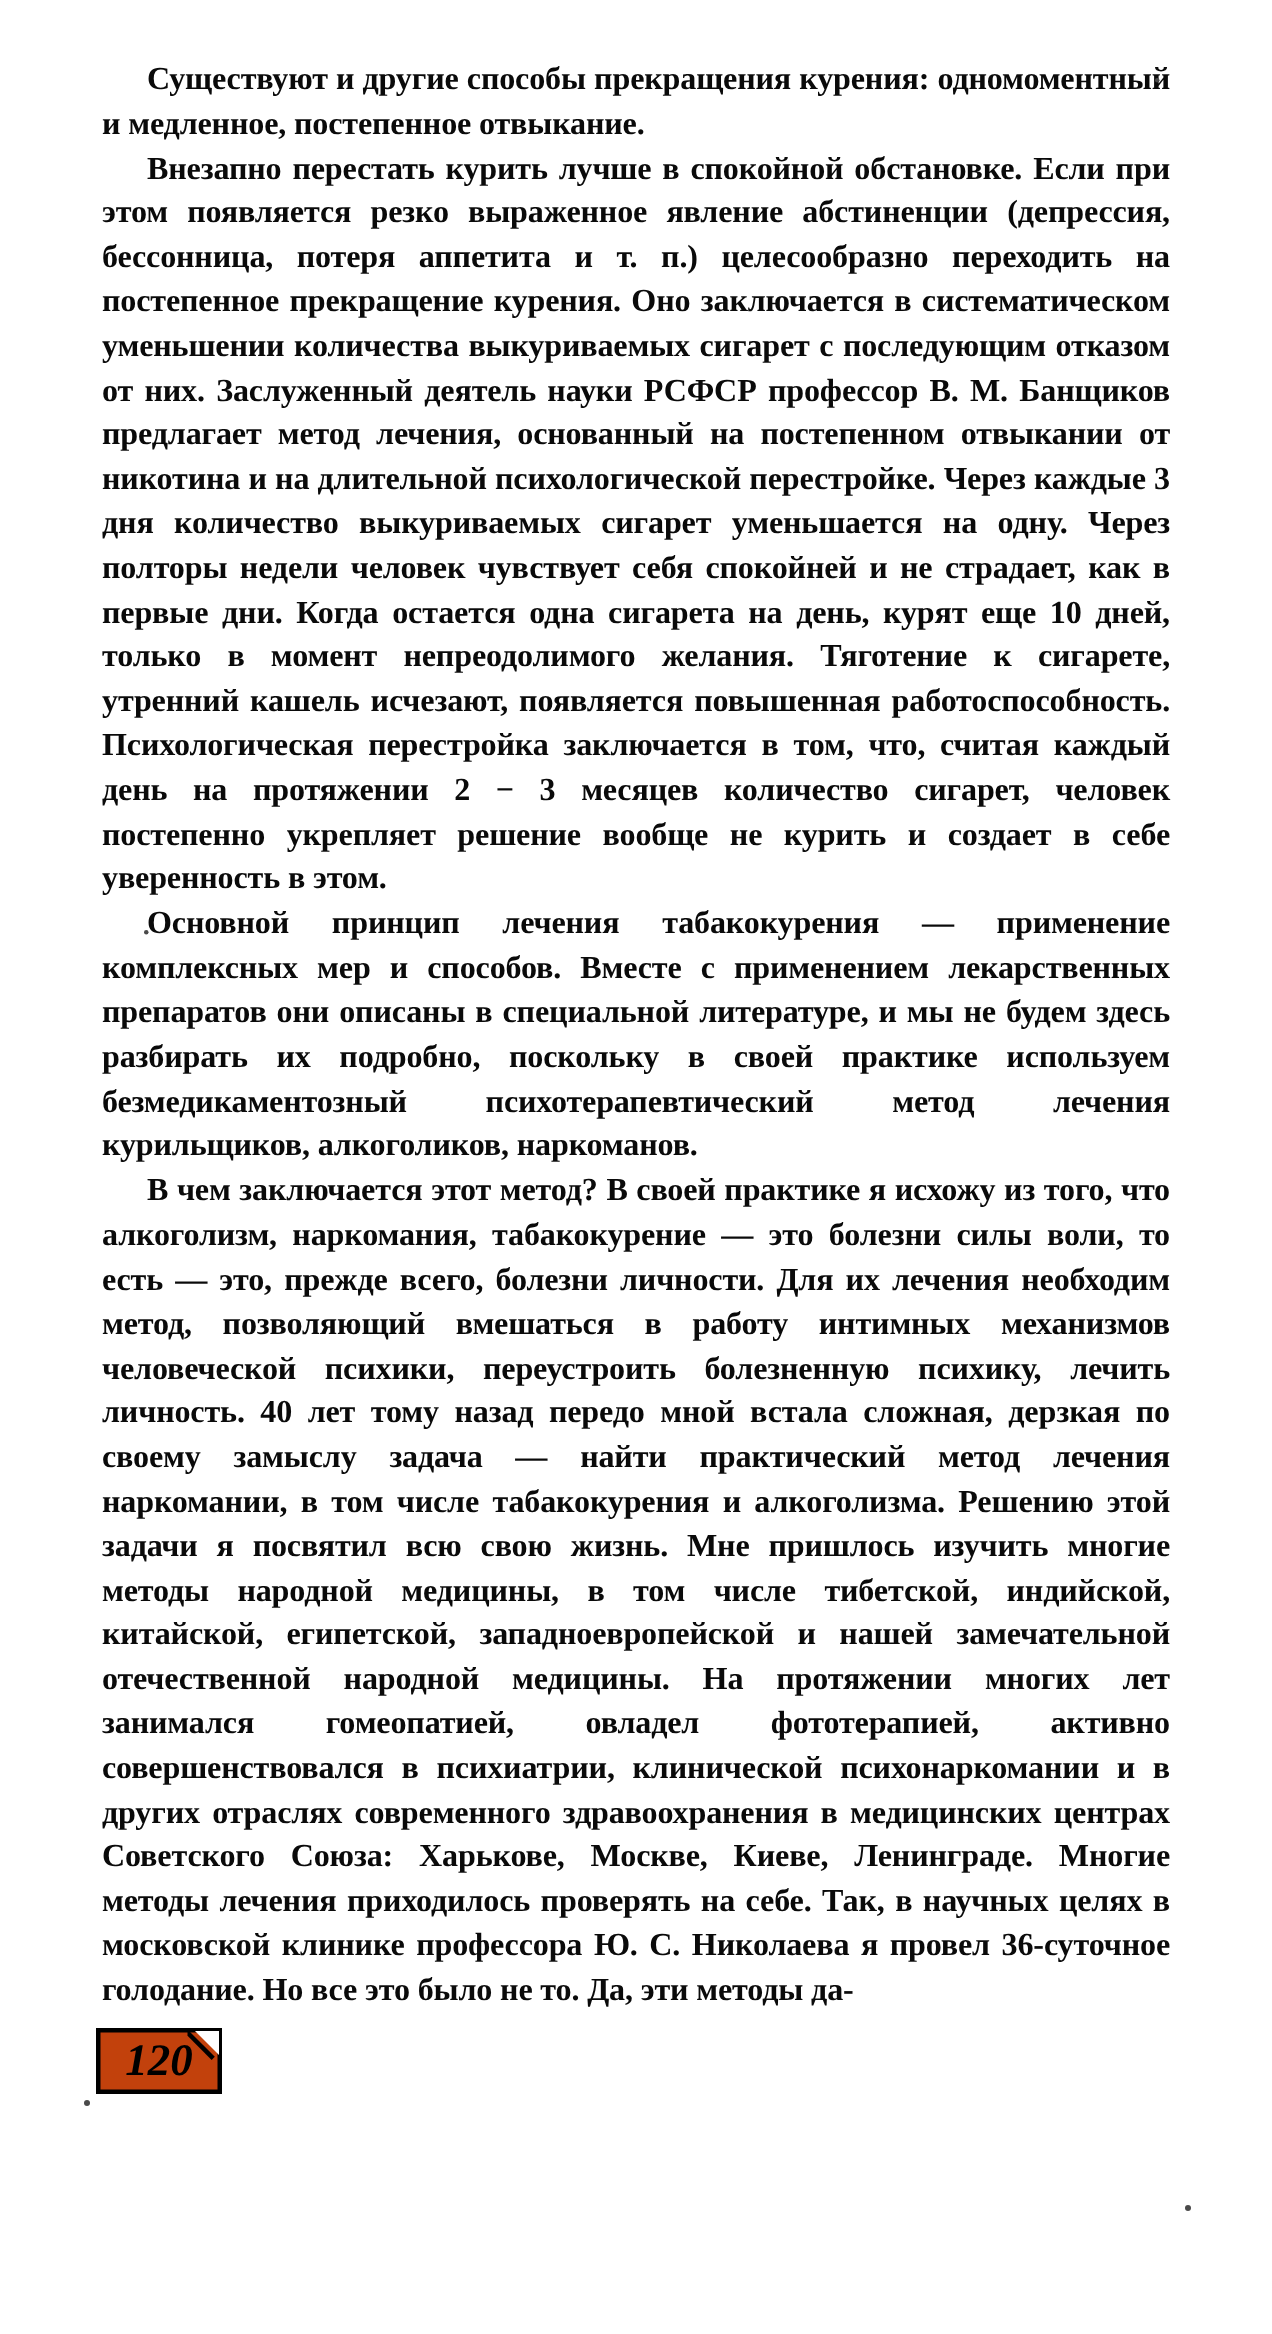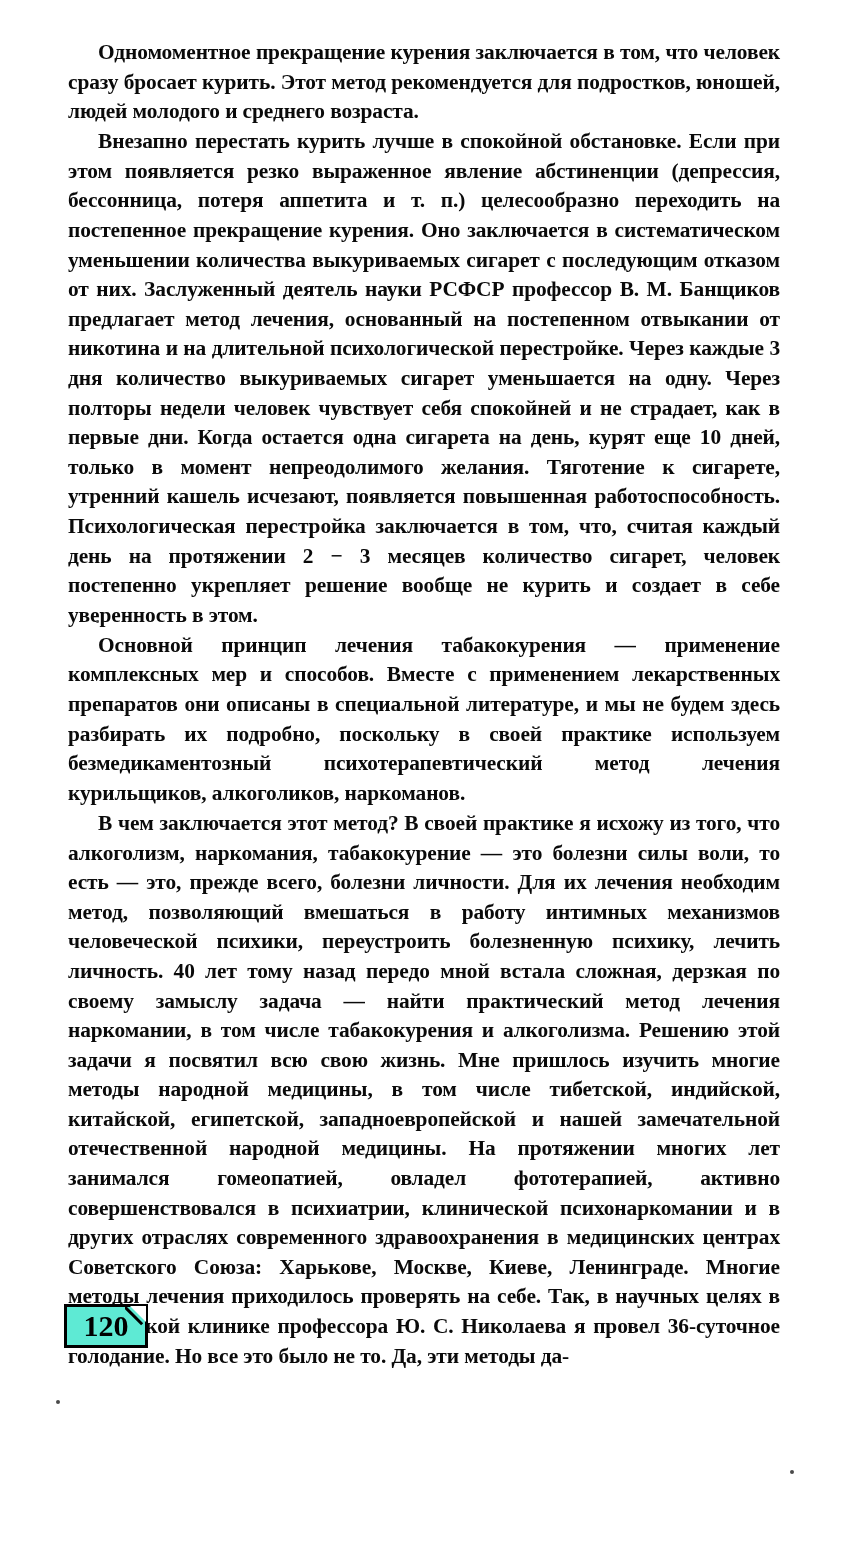--- a/index.html
+++ b/index.html
@@ -32,29 +32,30 @@
     letter-spacing: -0.1px;
     -webkit-font-smoothing: none;
   }
   p.para:last-child {
     margin-bottom: 0;
   }
   
   .page-number-box {
     position: absolute;
     left: 64px;
-    top: 1304px;
+    top: 1352px;
     width: 84px;
     height: 44px;
     border: 3px solid #000000;
     box-sizing: border-box;
     display: flex;
     align-items: center;
     justify-content: center;
-    background: #5eead4;
+    background: #c2410c;
+    font-style: italic;
   }
   .page-number-box .num {
     font-family: "Liberation Serif", serif;
     font-weight: bold;
     font-size: 30px;
     color: #000000;
     line-height: 1;
   }
   .page-number-box .corner {
     position: absolute;
@@ -98,21 +99,21 @@
     background: #4a4a4a;
     border-radius: 50%;
   }
 </style>
 </head>
 <body>
 
 <div class="page">
 
   <div class="text-column">
-    <p class="para">Одномоментное прекращение курения заключается в том, что человек сразу бросает курить. Этот метод рекомендуется для подростков, юношей, людей молодого и среднего возраста.</p>
+    <p class="para">Существуют и другие способы прекращения курения: одномоментный и медленное, постепенное отвыкание.</p>
     <p class="para">Внезапно перестать курить лучше в спокойной обстановке. Если при этом появляется резко выраженное явление абстиненции (депрессия, бессонница, потеря аппетита и т. п.) целесообразно переходить на постепенное прекращение курения. Оно заключается в систематическом уменьшении количества выкуриваемых сигарет с последующим отказом от них. Заслуженный деятель науки РСФСР профессор В. М. Банщиков предлагает метод лечения, основанный на постепенном отвыкании от никотина и на длительной психологической перестройке. Через каждые 3 дня количество выкуриваемых сигарет уменьшается на одну. Через полторы недели человек чувствует себя спокойней и не страдает, как в первые дни. Когда остается одна сигарета на день, курят еще 10 дней, только в момент непреодолимого желания. Тяготение к сигарете, утренний кашель исчезают, появляется повышенная работоспособность. Психологическая перестройка заключается в том, что, считая каждый день на протяжении 2 − 3 месяцев количество сигарет, человек постепенно укрепляет решение вообще не курить и создает в себе уверенность в этом.</p>
     <p class="para">Основной принцип лечения табакокурения — применение комплексных мер и способов. Вместе с применением лекарственных препаратов они описаны в специальной литературе, и мы не будем здесь разбирать их подробно, поскольку в своей практике используем безмедикаментозный психотерапевтический метод лечения курильщиков, алкоголиков, наркоманов.</p>
     <p class="para">В чем заключается этот метод? В своей практике я исхожу из того, что алкоголизм, наркомания, табакокурение — это болезни силы воли, то есть — это, прежде всего, болезни личности. Для их лечения необходим метод, позволяющий вмешаться в работу интимных механизмов человеческой психики, переустроить болезненную психику, лечить личность. 40 лет тому назад передо мной встала сложная, дерзкая по своему замыслу задача — найти практический метод лечения наркомании, в том числе табакокурения и алкоголизма. Решению этой задачи я посвятил всю свою жизнь. Мне пришлось изучить многие методы народной медицины, в том числе тибетской, индийской, китайской, египетской, западноевропейской и нашей замечательной отечественной народной медицины. На протяжении многих лет занимался гомеопатией, овладел фототерапией, активно совершенствовался в психиатрии, клинической психонаркомании и в других отраслях современного здравоохранения в медицинских центрах Советского Союза: Харькове, Москве, Киеве, Ленинграде. Многие методы лечения приходилось проверять на себе. Так, в научных целях в московской клинике профессора Ю. С. Николаева я провел 36-суточное голодание. Но все это было не то. Да, эти методы да-</p>
     <div class="tail-float"></div>
   </div>
 
   <div class="page-number-box">
     <span class="num">120</span>
     <span class="corner"></span>
     <span class="corner-line"></span>

